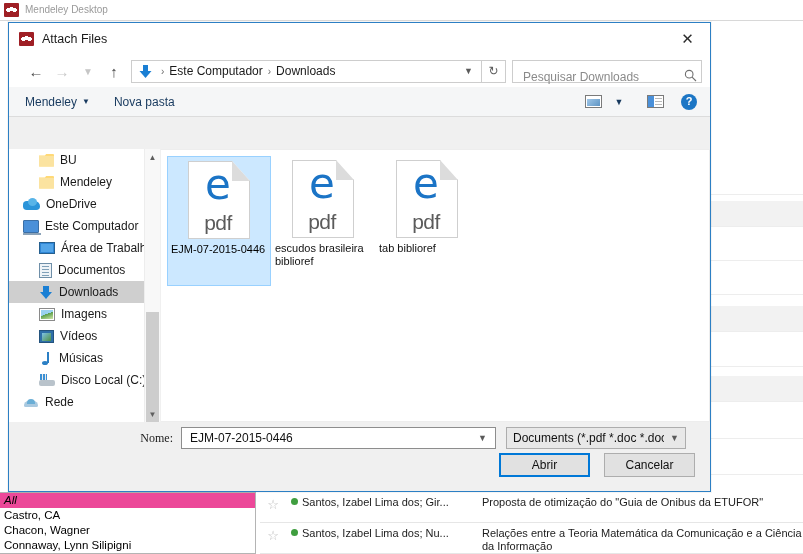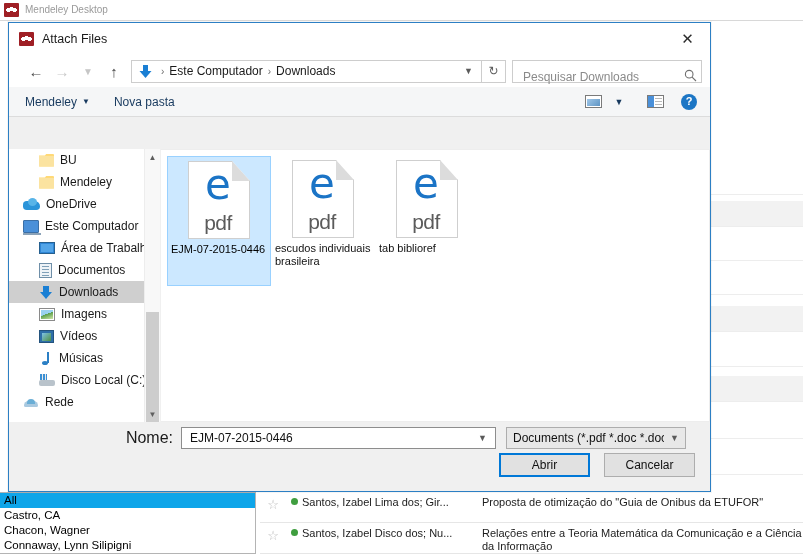--- a/index.html
+++ b/index.html
@@ -73,21 +73,21 @@
   .brow .auth { width:180px; flex:0 0 auto; padding-top:4px; overflow:hidden; white-space:nowrap; }
   .brow .ttl { flex:1 1 auto; padding-top:4px; line-height:13px; white-space:pre-line; }
 
   
   #author-panel {
     position:absolute; left:0; top:492px; width:256px; height:62px;
     background:#ffffff; border:1px solid #b4b4b4; border-left:none;
     font-size:11.5px; color:#000;
   }
   #author-panel .arow { height:15px; line-height:15px; padding-left:4px; }
-  #author-panel .arow.sel { background:#0ea5e9; }
+  #author-panel .arow.sel { background:#ec4899;font-style:italic; }
 
   
   #attach-dialog {
     position:absolute; left:8px; top:22px; width:703px; height:470px;
     background:#f0f0f0;
     border:1px solid #2c7fc4;
     box-shadow:0 0 0 1px rgba(0,0,0,.04);
   }
   #dialog-titlebar {
     height:32px; background:#ffffff; display:flex; align-items:center;
@@ -281,21 +281,21 @@
   .file-tile.sel .file-name { color:#000; }
 
   
   #dialog-footer {
     position:absolute; left:0; right:0; bottom:0; height:69px; background:#f0f0f0;
   }
   #name-row {
     position:absolute; left:0; right:0; top:4px; height:24px;
     display:flex; align-items:center;
   }
-  #name-label { width:172px; text-align:right; padding-right:8px; font-size:16px; color:#1a1a1a; }
+  #name-label { width:172px; text-align:right; padding-right:8px; font-size:12px; color:#1a1a1a;font-family:Liberation Serif, serif; }
   #name-input-wrap {
     width:315px; height:22px; border:1px solid #8d8d8d; background:#fff;
     display:flex; align-items:center; padding:0 2px 0 6px;
   }
   #name-input-wrap input {
     flex:1 1 auto; border:none; outline:none; font-size:12px; color:#111;
     font-family:inherit; min-width:0;
   }
   .combo-caret { color:#5a5a5a; font-size:9px; padding:0 6px; }
   #filetype-combo {
@@ -363,21 +363,21 @@
           <i></i>
         </span>
         <span class="auth">Santos, Izabel Lima dos; Gir...</span>
         <span class="ttl">Proposta de otimização do "Guia de Onibus da ETUFOR"</span>
       </div>
       <div class="brow">
         <span class="star">☆</span>
         <span class="dot">
           <i></i>
         </span>
-        <span class="auth">Santos, Izabel Disco dos; Nu...</span>
+        <span class="auth">Santos, Izabel Lima dos; Nu...</span>
         <span class="ttl">Relações entre a Teoria Matemática da Comunicação e a Ciência
 da Informação</span>
       </div>
     </div>
 
   <div id="author-panel">
       <div class="arow sel">All</div>
       <div class="arow">Castro, CA</div>
       <div class="arow">Chacon, Wagner</div>
       <div class="arow">Connaway, Lynn Silipigni</div>
@@ -521,21 +521,21 @@
           </div>
           <div class="file-name">EJM-07-2015-0446</div>
         </div>
         <div class="file-tile">
           <div class="pdf-icon">
             <span class="page"></span>
             <span class="fold"></span>
             <span class="e">e</span>
             <span class="lbl">pdf</span>
           </div>
-          <div class="file-name">escudos individuais brasileira</div>
+          <div class="file-name">escudos brasileira biblioref</div>
         </div>
         <div class="file-tile">
           <div class="pdf-icon">
             <span class="page"></span>
             <span class="fold"></span>
             <span class="e">e</span>
             <span class="lbl">pdf</span>
           </div>
           <div class="file-name">tab biblioref</div>
         </div>

